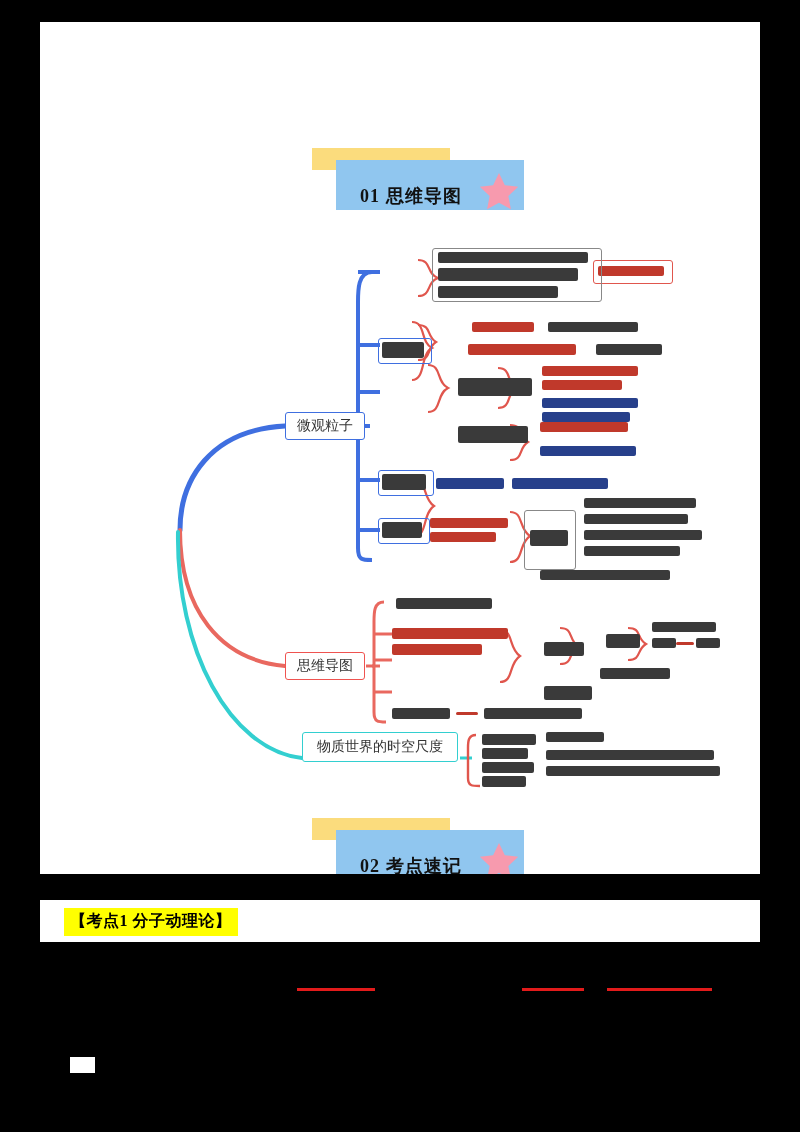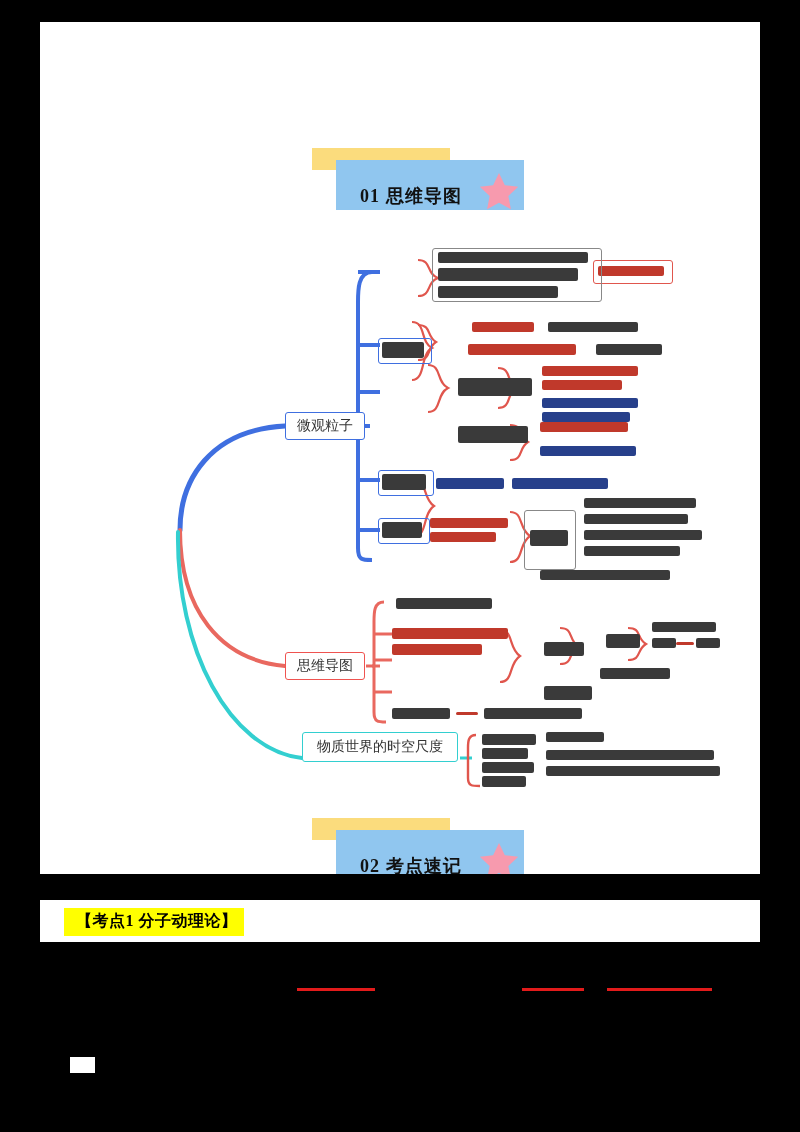--- a/index.html
+++ b/index.html
@@ -74,21 +74,21 @@
   .bar.box{background:transparent;border:1.4px solid #e0564d;border-radius:3px;}
   .bar.boxb{background:transparent;border:1.4px solid #3f6fe0;border-radius:3px;}
   .bar.boxg{background:transparent;border:1.2px solid #888;border-radius:3px;}
 
   
   .keypoint{
     position:absolute;left:64px;top:908px;
     background:#ffff00;color:#000;
     font-family:"Liberation Serif","DejaVu Serif",serif;
     font-weight:bold;font-size:16px;letter-spacing:.5px;
-    padding:3px 6px 4px 12px;white-space:nowrap;
+    padding:3px 6px 4px 6px;white-space:nowrap;
   }
 
   
   .uline{position:absolute;height:3px;background:#e21b1b;}
 
   .footer-chip{position:absolute;left:70px;top:1057px;width:25px;height:16px;background:#fff;}
 </style>
 </head>
 <body>
 

